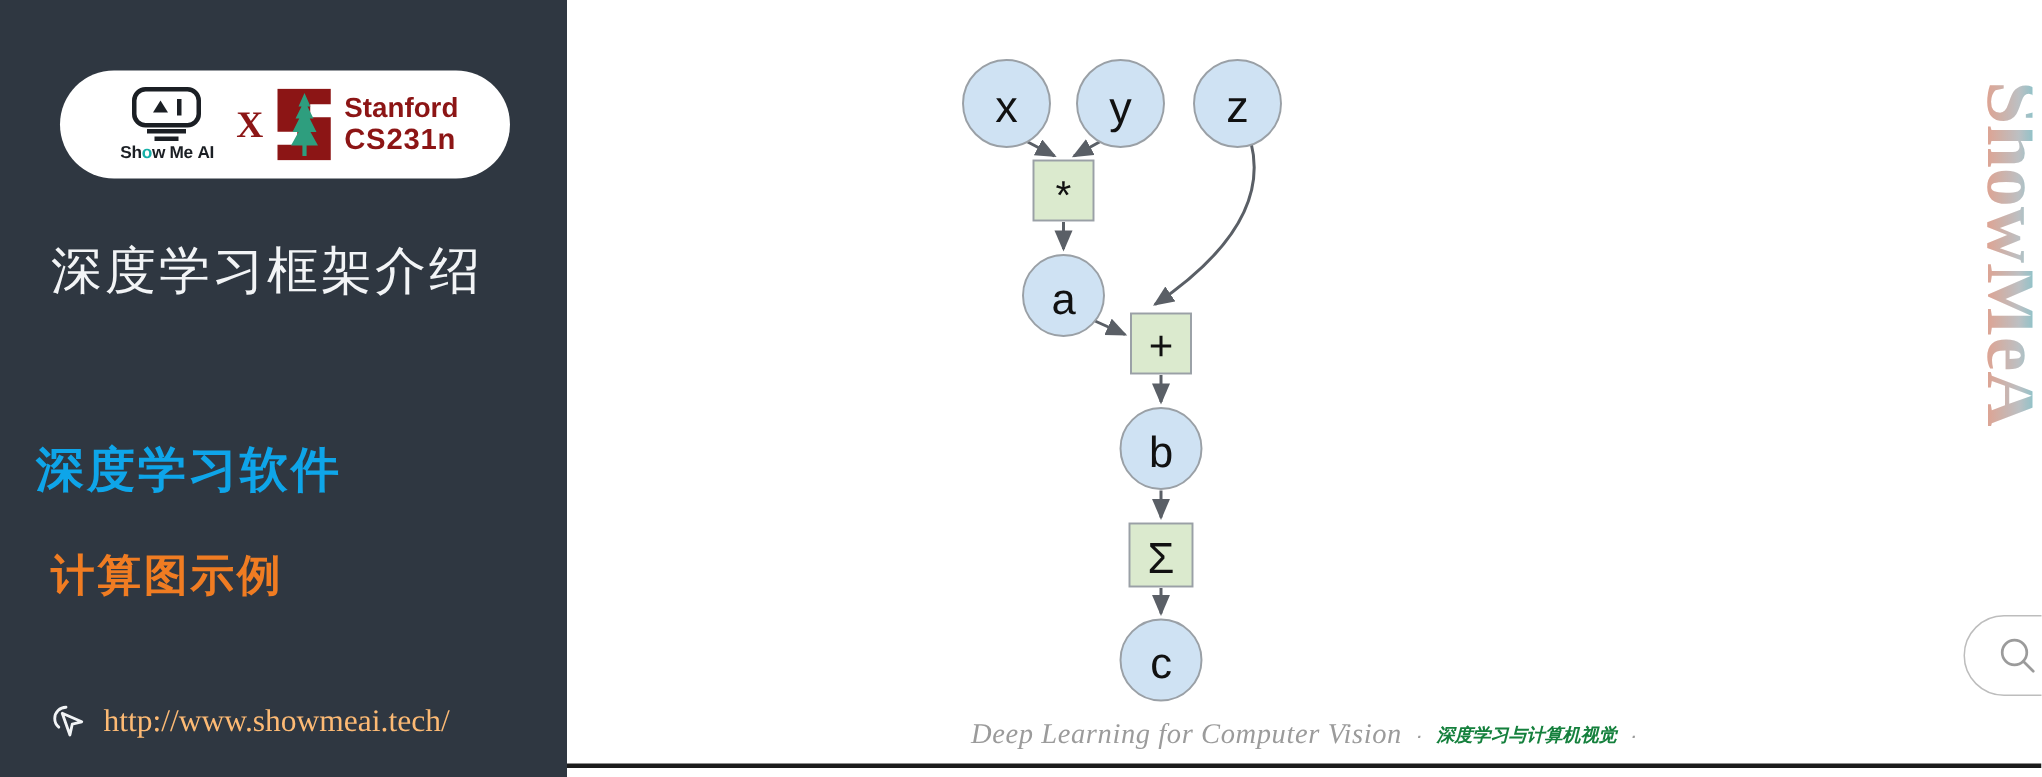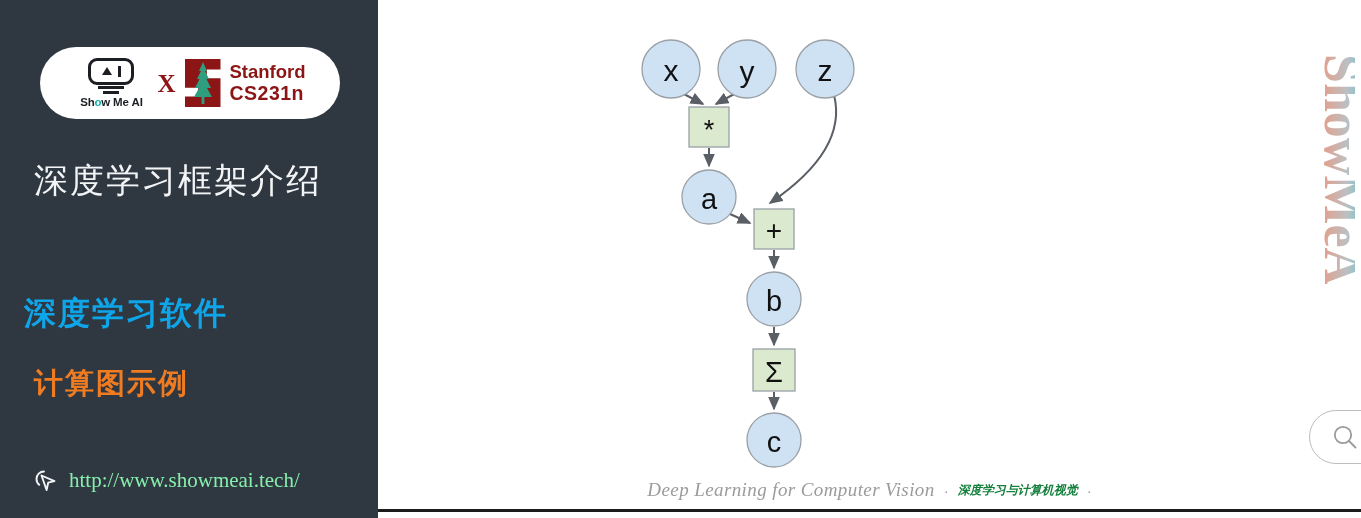--- a/index.html
+++ b/index.html
@@ -124,21 +124,21 @@
   #sidebar-url-row {
     position: absolute;
     left: 30px; top: 465px;
     display: flex;
     align-items: center;
     gap: 9px;
   }
   #sidebar-url {
     font-family: "Liberation Serif", serif;
     font-size: 21px;
-    color: #86efac;
+    color: #fdba74;
     white-space: nowrap;
   }
 
   
   #main {
     position: absolute;
     left: 378px; top: 0;
     width: 983px; height: 518px;
     background: #ffffff;
   }

